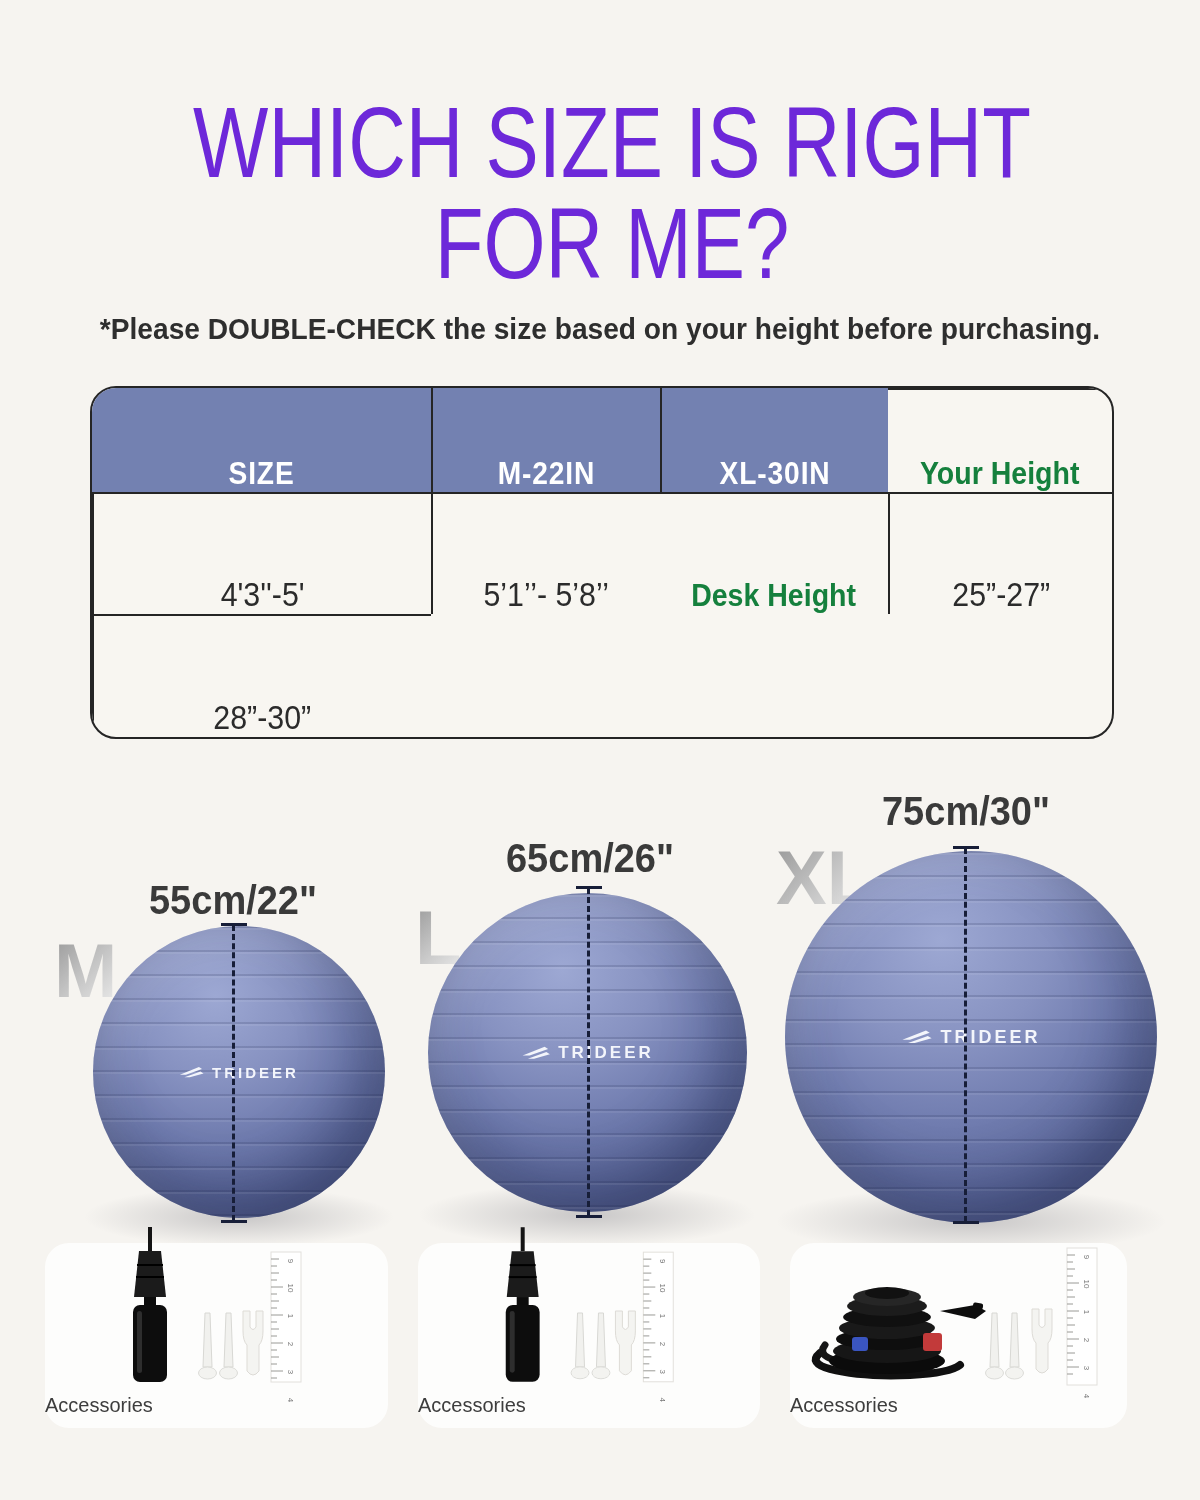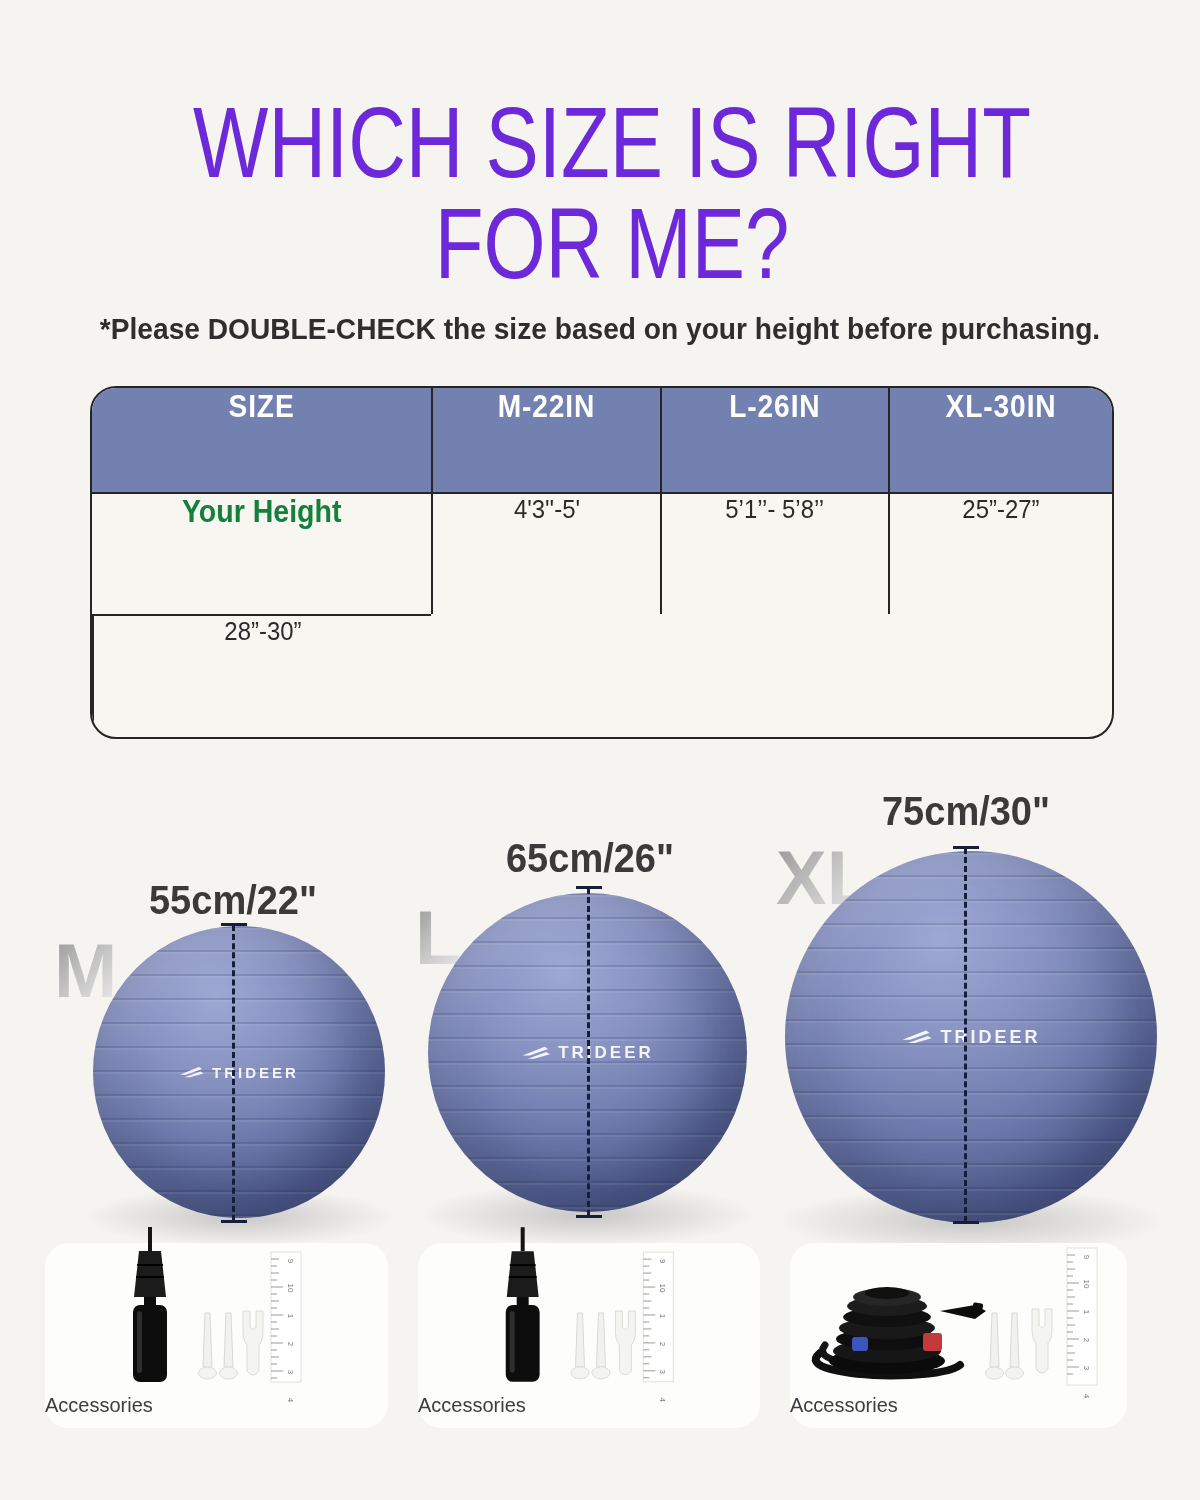--- a/index.html
+++ b/index.html
@@ -17,29 +17,29 @@
             font-size:29px; font-weight:700; color:#2e2e2e;
             transform:scaleX(0.97); transform-origin:50% 50%;}
   
   .size-table{
     position:absolute; left:90px; top:386px; width:1020px; height:349px;
     border:2px solid #252525; border-radius:26px; overflow:hidden;
     background:#f8f6f1; display:grid;
     grid-template-columns:339px 229px 228px 1fr;
     grid-template-rows:104px 122px 1fr;
   }
-  .size-table .cell{display:flex; align-items:flex-start; justify-content:center;
+  .size-table .cell{display:flex; align-items:flex-end; justify-content:center;
     border-left:2px solid #252525; border-top:2px solid #252525;}
   .size-table .c0{border-left:none;}
   .size-table .r0{border-top:none;}
   .cell.head{background:#7381b1; color:#ffffff; font-size:32px; font-weight:700;}
   .cell.head span{transform:scaleX(0.88); letter-spacing:1px;}
   .cell.rowlabel{font-size:31px; font-weight:700; color:#15803d;}
   .cell.rowlabel span{transform:scaleX(0.92);}
-  .cell.val{font-size:26px; font-weight:400; color:#2b2b2b;}
+  .cell.val{font-size:33px; font-weight:400; color:#2b2b2b;}
   .cell.val span{transform:scaleX(0.92);}
   
   .big-letter{position:absolute; z-index:1; font-size:76px; font-weight:700; line-height:1;
     background:linear-gradient(135deg,#969696 0%,#c4c4c4 50%,#eeeeee 100%);
     -webkit-background-clip:text; background-clip:text; color:transparent;}
   .letter-m{left:54px;  top:933px;}
   .letter-l{left:415px; top:900px;}
   .letter-xl{left:776px; top:840px;}
   
   .ball{position:absolute; z-index:2; border-radius:50%; overflow:hidden;
@@ -97,36 +97,36 @@
   <div class="subtitle">*Please  DOUBLE-CHECK the size based on your height before purchasing.</div>
 
   <div class="size-table">
     <div class="cell head r0 c0">
         <span>SIZE</span>
       </div>
     <div class="cell head r0">
         <span>M-22IN</span>
       </div>
     <div class="cell head r0">
-        <span>L-26IN</span>
-      </div>
-    <div class="cell head r0">
         <span>XL-30IN</span>
       </div>
 
     <div class="cell rowlabel c0">
         <span>Your Height</span>
       </div>
     <div class="cell val">
         <span>4'3''-5'</span>
       </div>
     <div class="cell val">
         <span>5’1’’- 5’8’’</span>
       </div>
 
+    <div class="cell rowlabel c0">
+        <span>Desk Height</span>
+      </div>
     <div class="cell val">
         <span>25”-27”</span>
       </div>
     <div class="cell val">
         <span>28”-30”</span>
       </div>
   </div>
 
   <div class="big-letter letter-m">M</div>
   <div class="big-letter letter-l">L</div>

